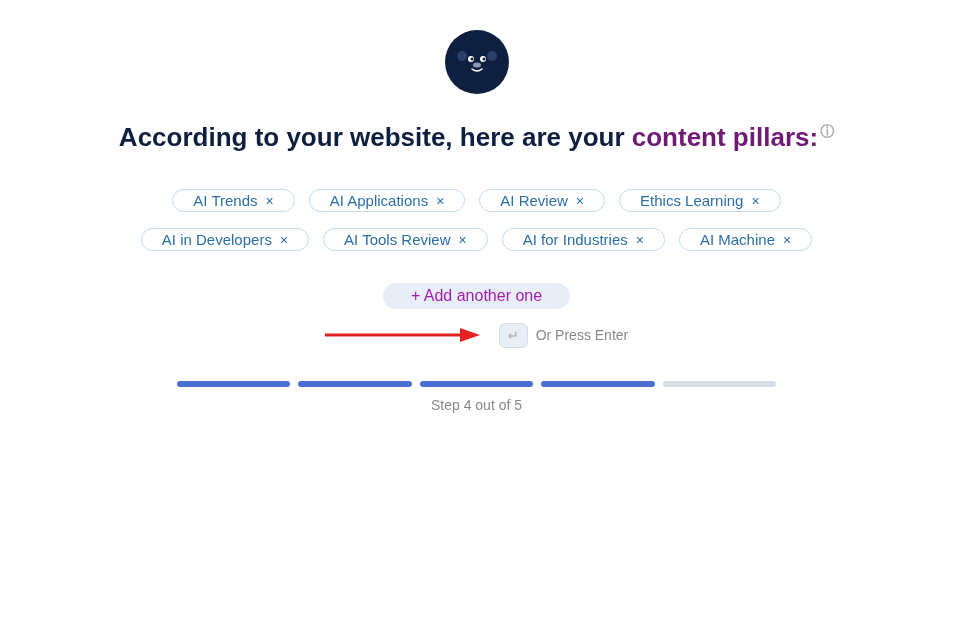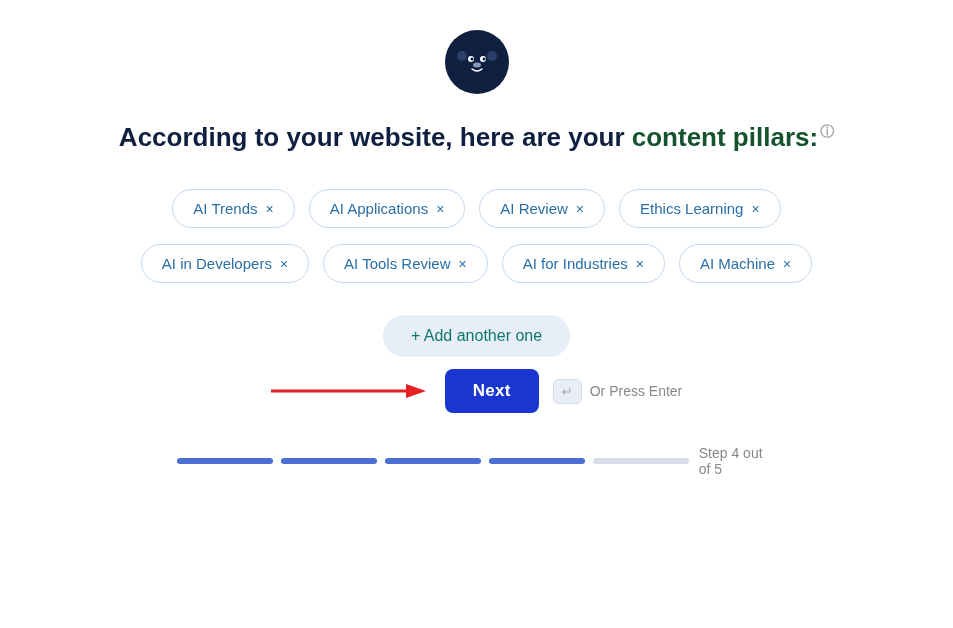--- a/index.html
+++ b/index.html
@@ -35,21 +35,21 @@
 
     .heading {
       font-size: 26px;
       font-weight: 700;
       color: #0e1f40;
       text-align: center;
       margin-bottom: 36px;
     }
 
     .heading .highlight {
-      color: #14532d;
+      color: #701a75;
     }
 
     .heading .info-icon {
       font-size: 14px;
       color: #aaa;
       vertical-align: super;
       margin-left: 2px;
     }
 
     .pills-container {
@@ -69,42 +69,42 @@
       gap: 14px;
     }
 
     .pill {
       display: flex;
       align-items: center;
       gap: 8px;
       background: #ffffff;
       border: 1.5px solid #c5d8ef;
       border-radius: 50px;
-      padding: 10px 20px;
+      padding: 2px 20px;
       font-size: 15px;
       font-weight: 500;
       color: #2a6fa8;
       cursor: pointer;
     }
 
     .pill .remove-btn {
       font-size: 14px;
       color: #2a6fa8;
       cursor: pointer;
       line-height: 1;
       font-weight: 400;
     }
 
     .add-btn {
       background: #e8eef7;
       border: none;
       border-radius: 50px;
-      padding: 12px 28px;
+      padding: 4px 28px;
       font-size: 16px;
-      color: #0f766e;
+      color: #a21caf;
       cursor: pointer;
       font-weight: 400;
       margin-top: 4px;
     }
 
     .actions-row {
       display: flex;
       align-items: center;
       gap: 14px;
       margin-bottom: 32px;
@@ -143,21 +143,21 @@
       font-size: 13px;
       color: #aaa;
       border: 1px solid #d5dce6;
       display: flex;
       align-items: center;
       justify-content: center;
     }
 
     .progress-section {
       display: flex;
-      flex-direction: row;
+      flex-direction: column;
       align-items: center;
       gap: 10px;
       width: 100%;
       max-width: 600px;
     }
 
     .progress-bars {
       display: flex;
       gap: 8px;
       width: 100%;
@@ -262,21 +262,20 @@
 
 <div class="actions-row">
 
   <div class="red-arrow">
     <svg class="red-arrow-svg" viewBox="0 0 160 28" xmlns="http://www.w3.org/2000/svg">
       <line x1="0" y1="14" x2="140" y2="14" stroke="#e62020" stroke-width="3"></line>
       <polygon points="135,7 155,14 135,21" fill="#e62020"></polygon>
     </svg>
   </div>
 
-  <button class="next-btn">Next</button>
 
   <div class="enter-hint">
     <div class="enter-key">↵</div>
     <span>Or Press Enter</span>
   </div>
 </div>
 
 <div class="progress-section">
   <div class="progress-bars">
     <div class="progress-bar filled"></div>

